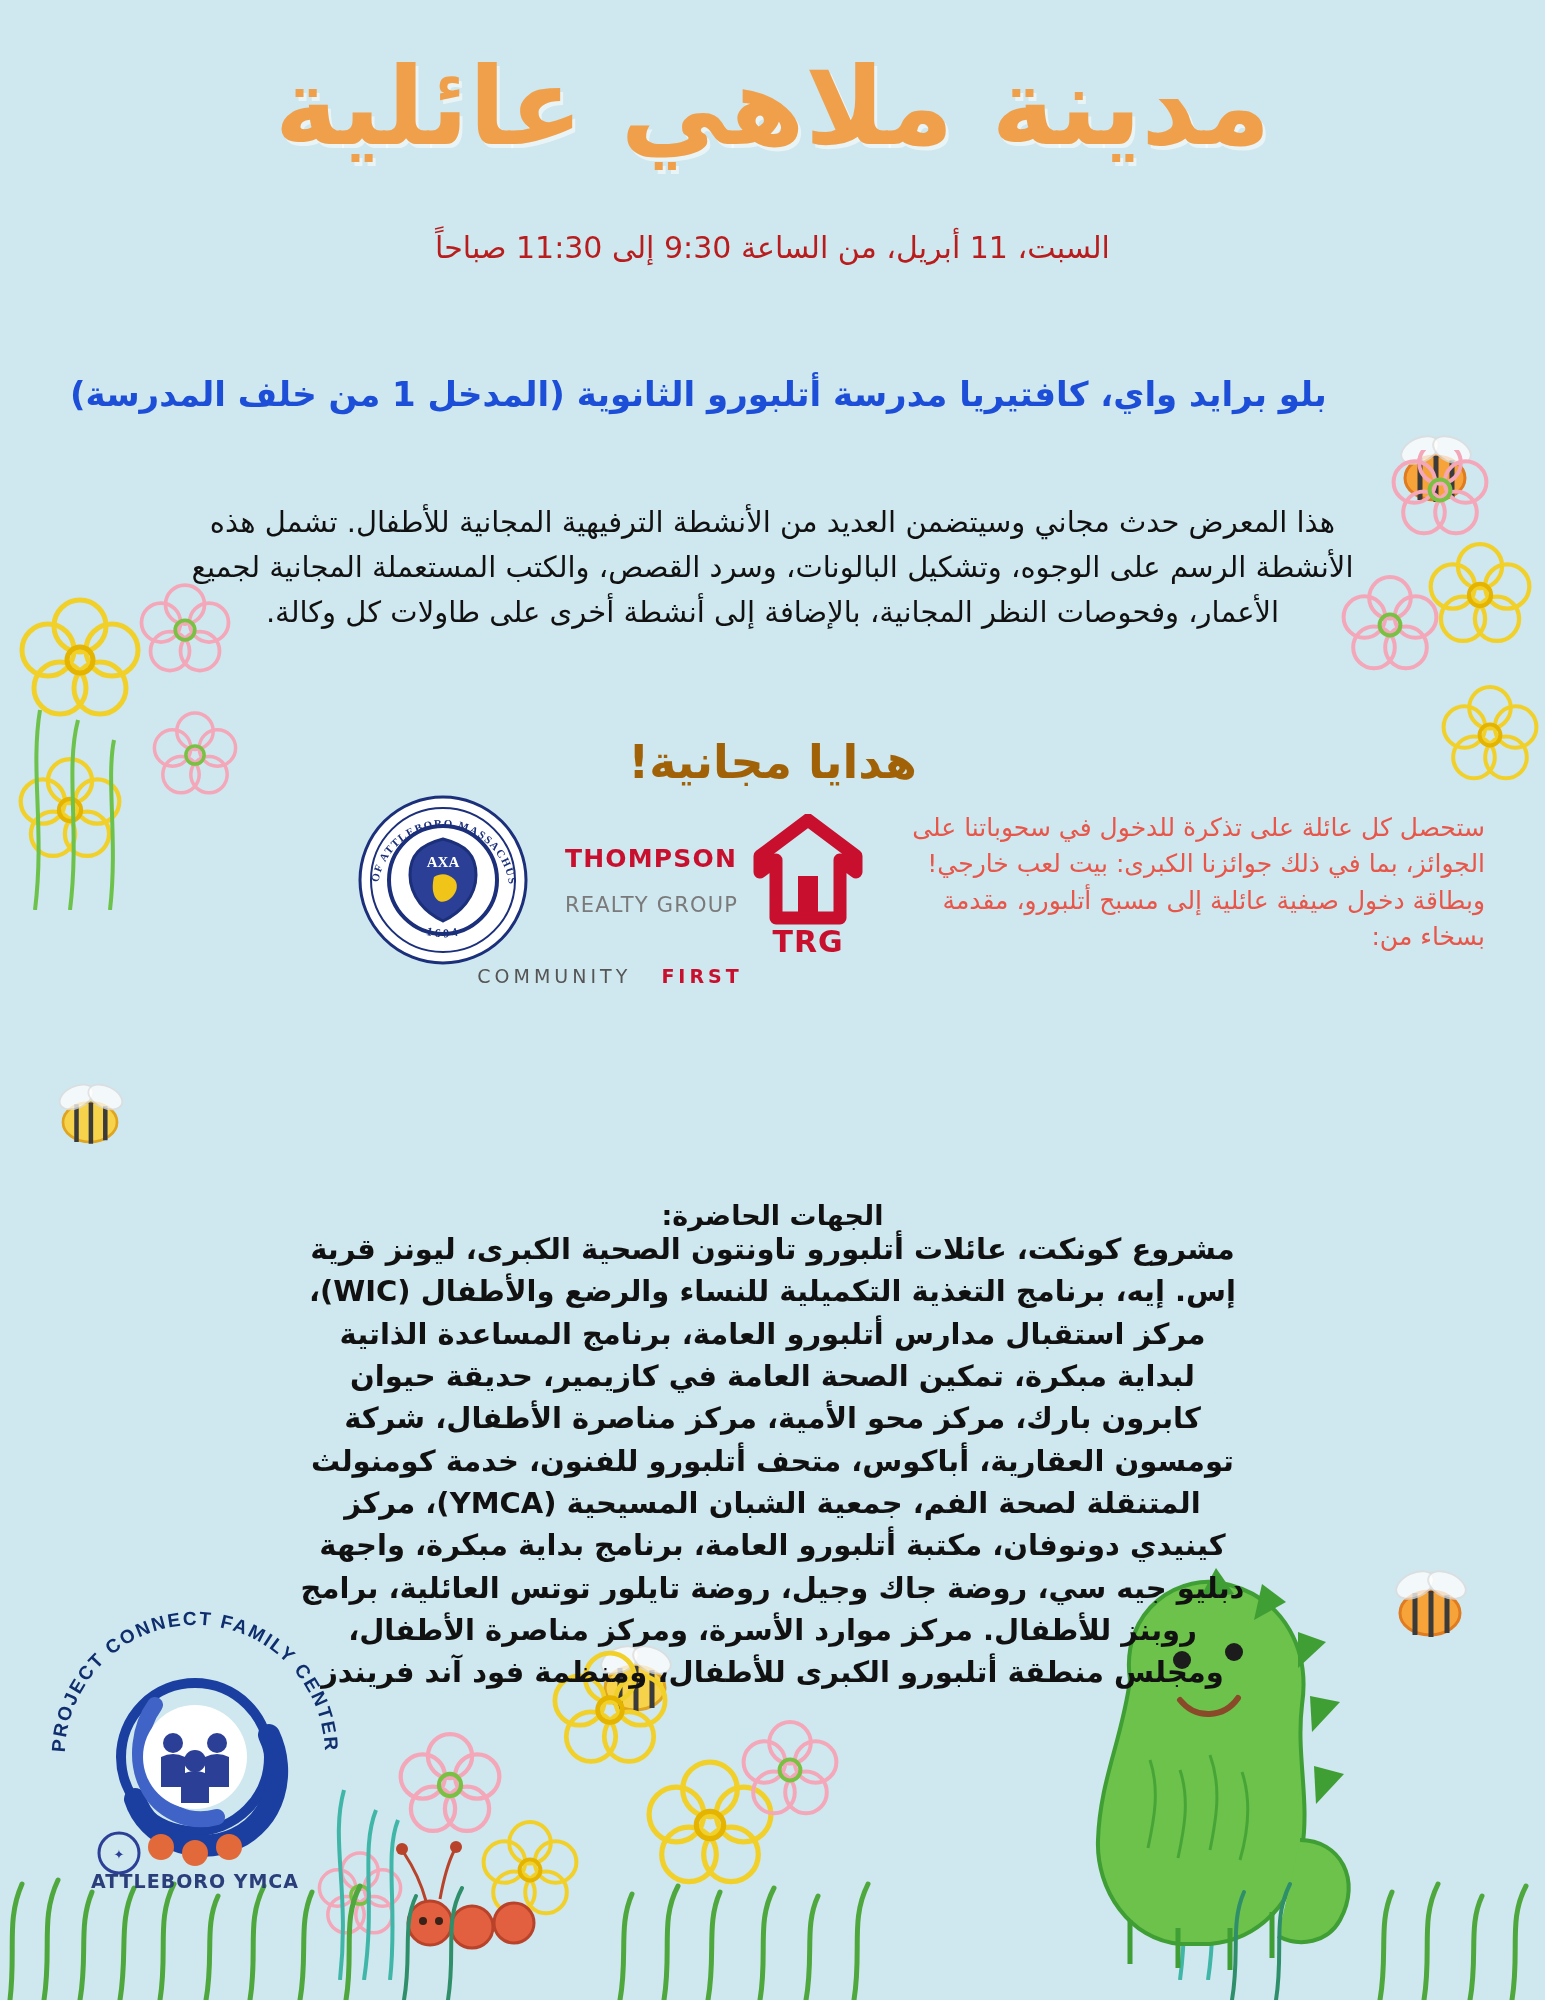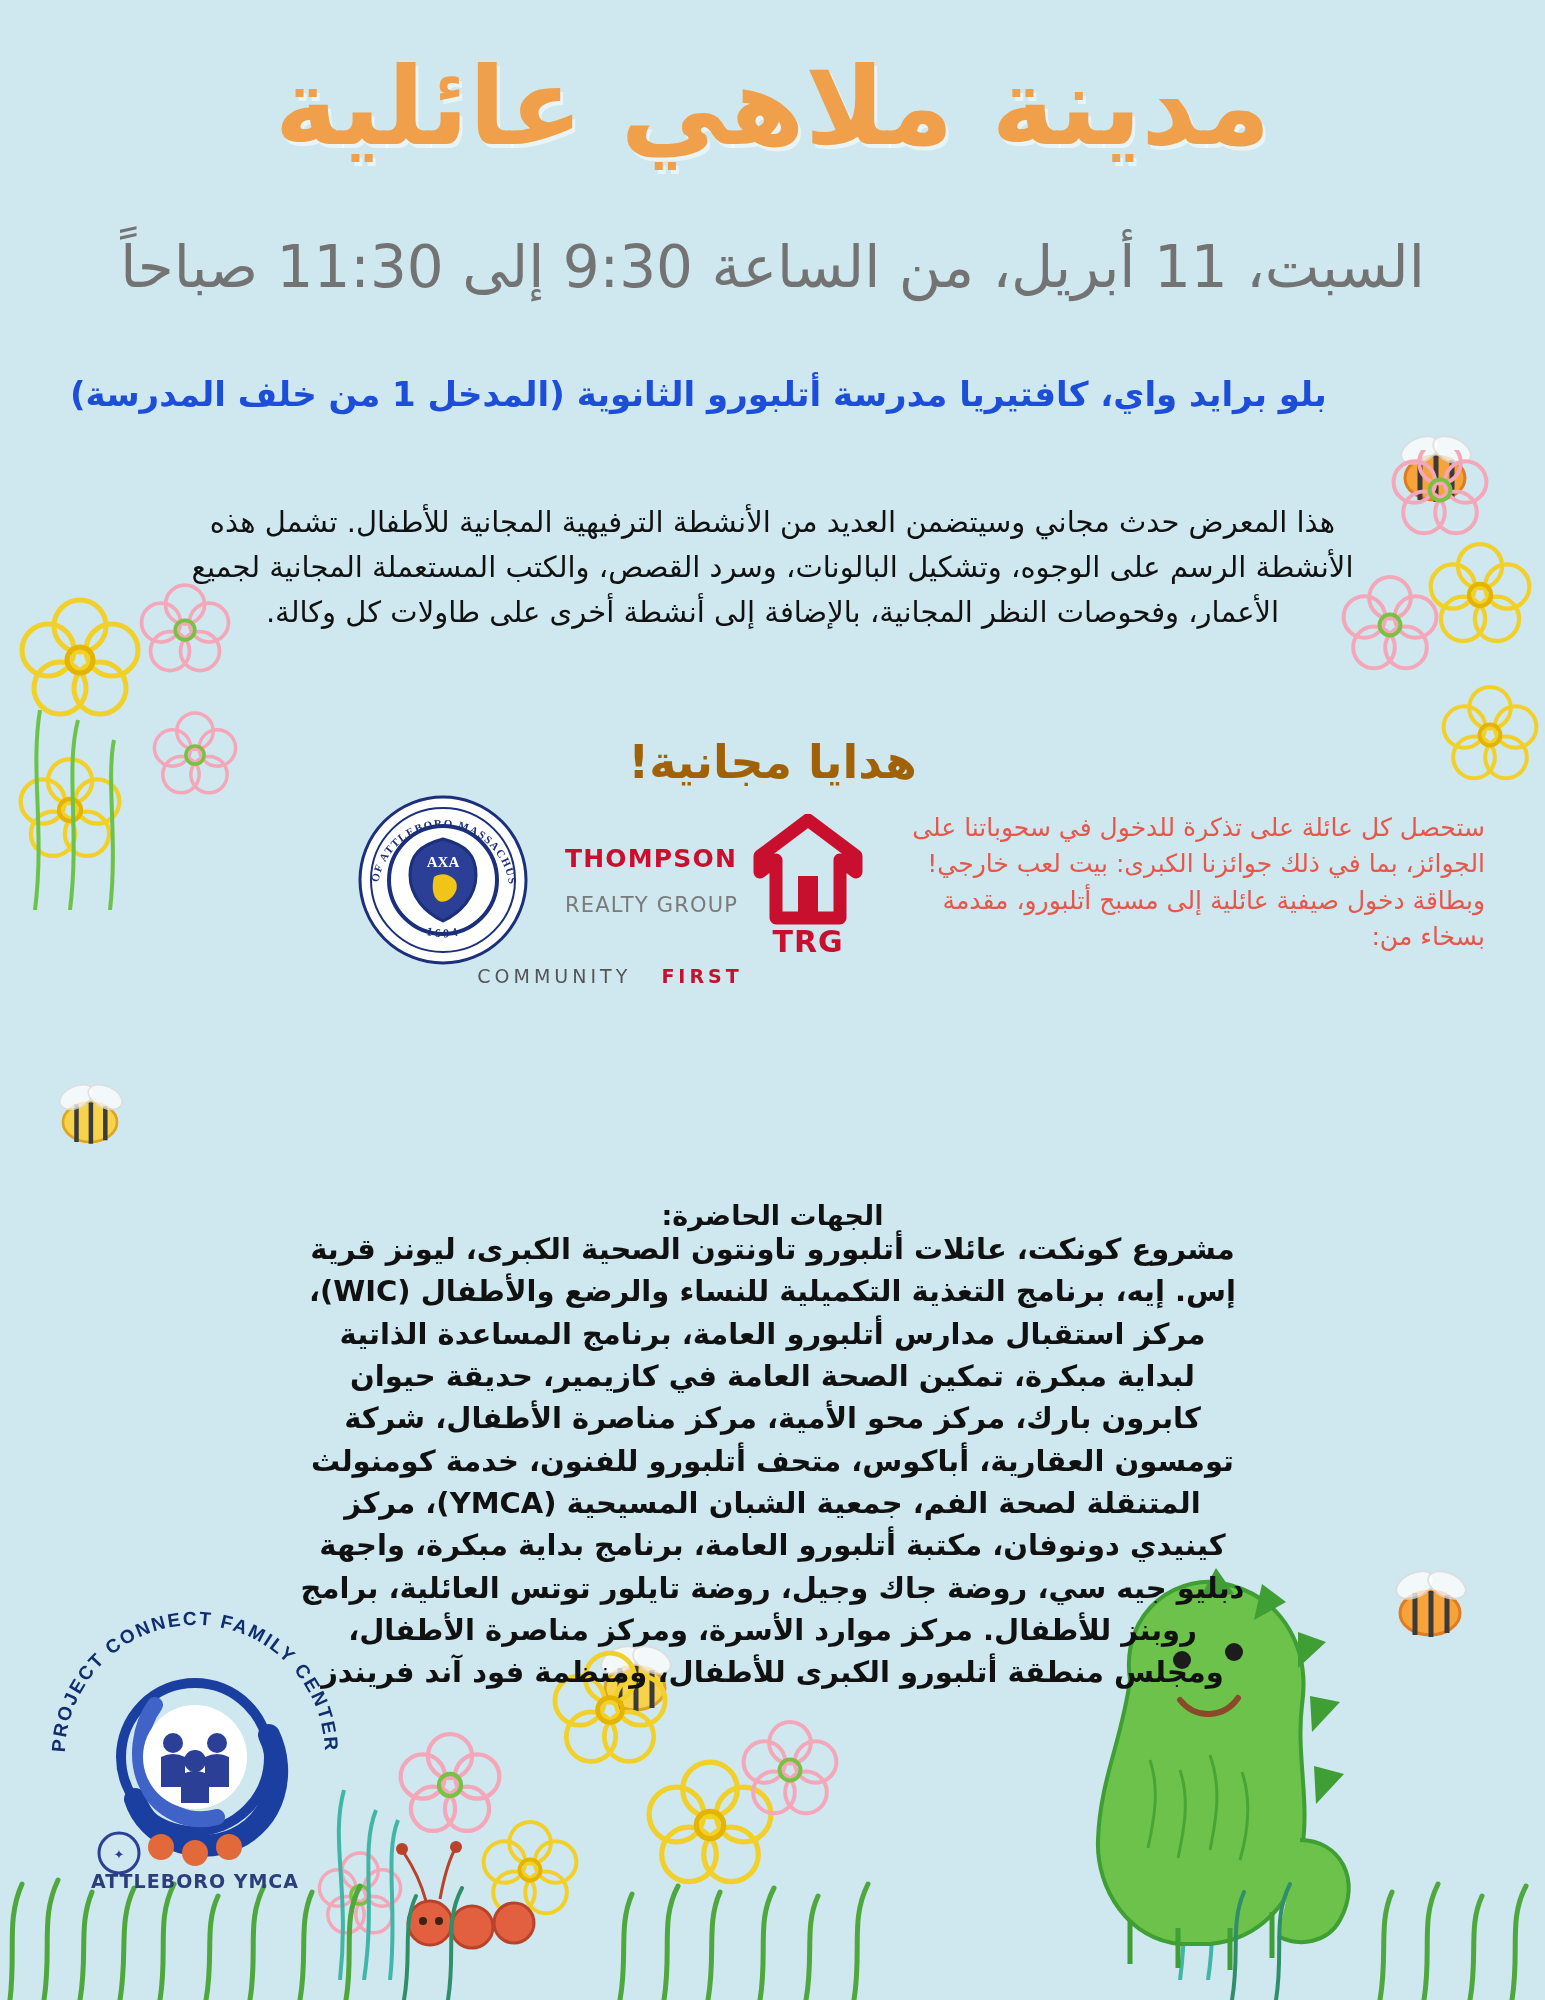--- a/index.html
+++ b/index.html
@@ -48,22 +48,22 @@
     text-shadow: 3px 4px 0 rgba(255,255,255,0.55);
     line-height: 1.1;
   }
 
   .datetime {
     position: absolute;
     top: 228px;
     left: 0;
     right: 0;
     text-align: center;
-    font-size: 58px;
-    color: #737373;
+    font-size: 30px;
+    color: #b91c1c;
     line-height: 1.35;
   }
 
   .venue {
     position: absolute;
     top: 370px;
     left: 70px;
     right: 70px;
     text-align: left;
     font-size: 34px;

